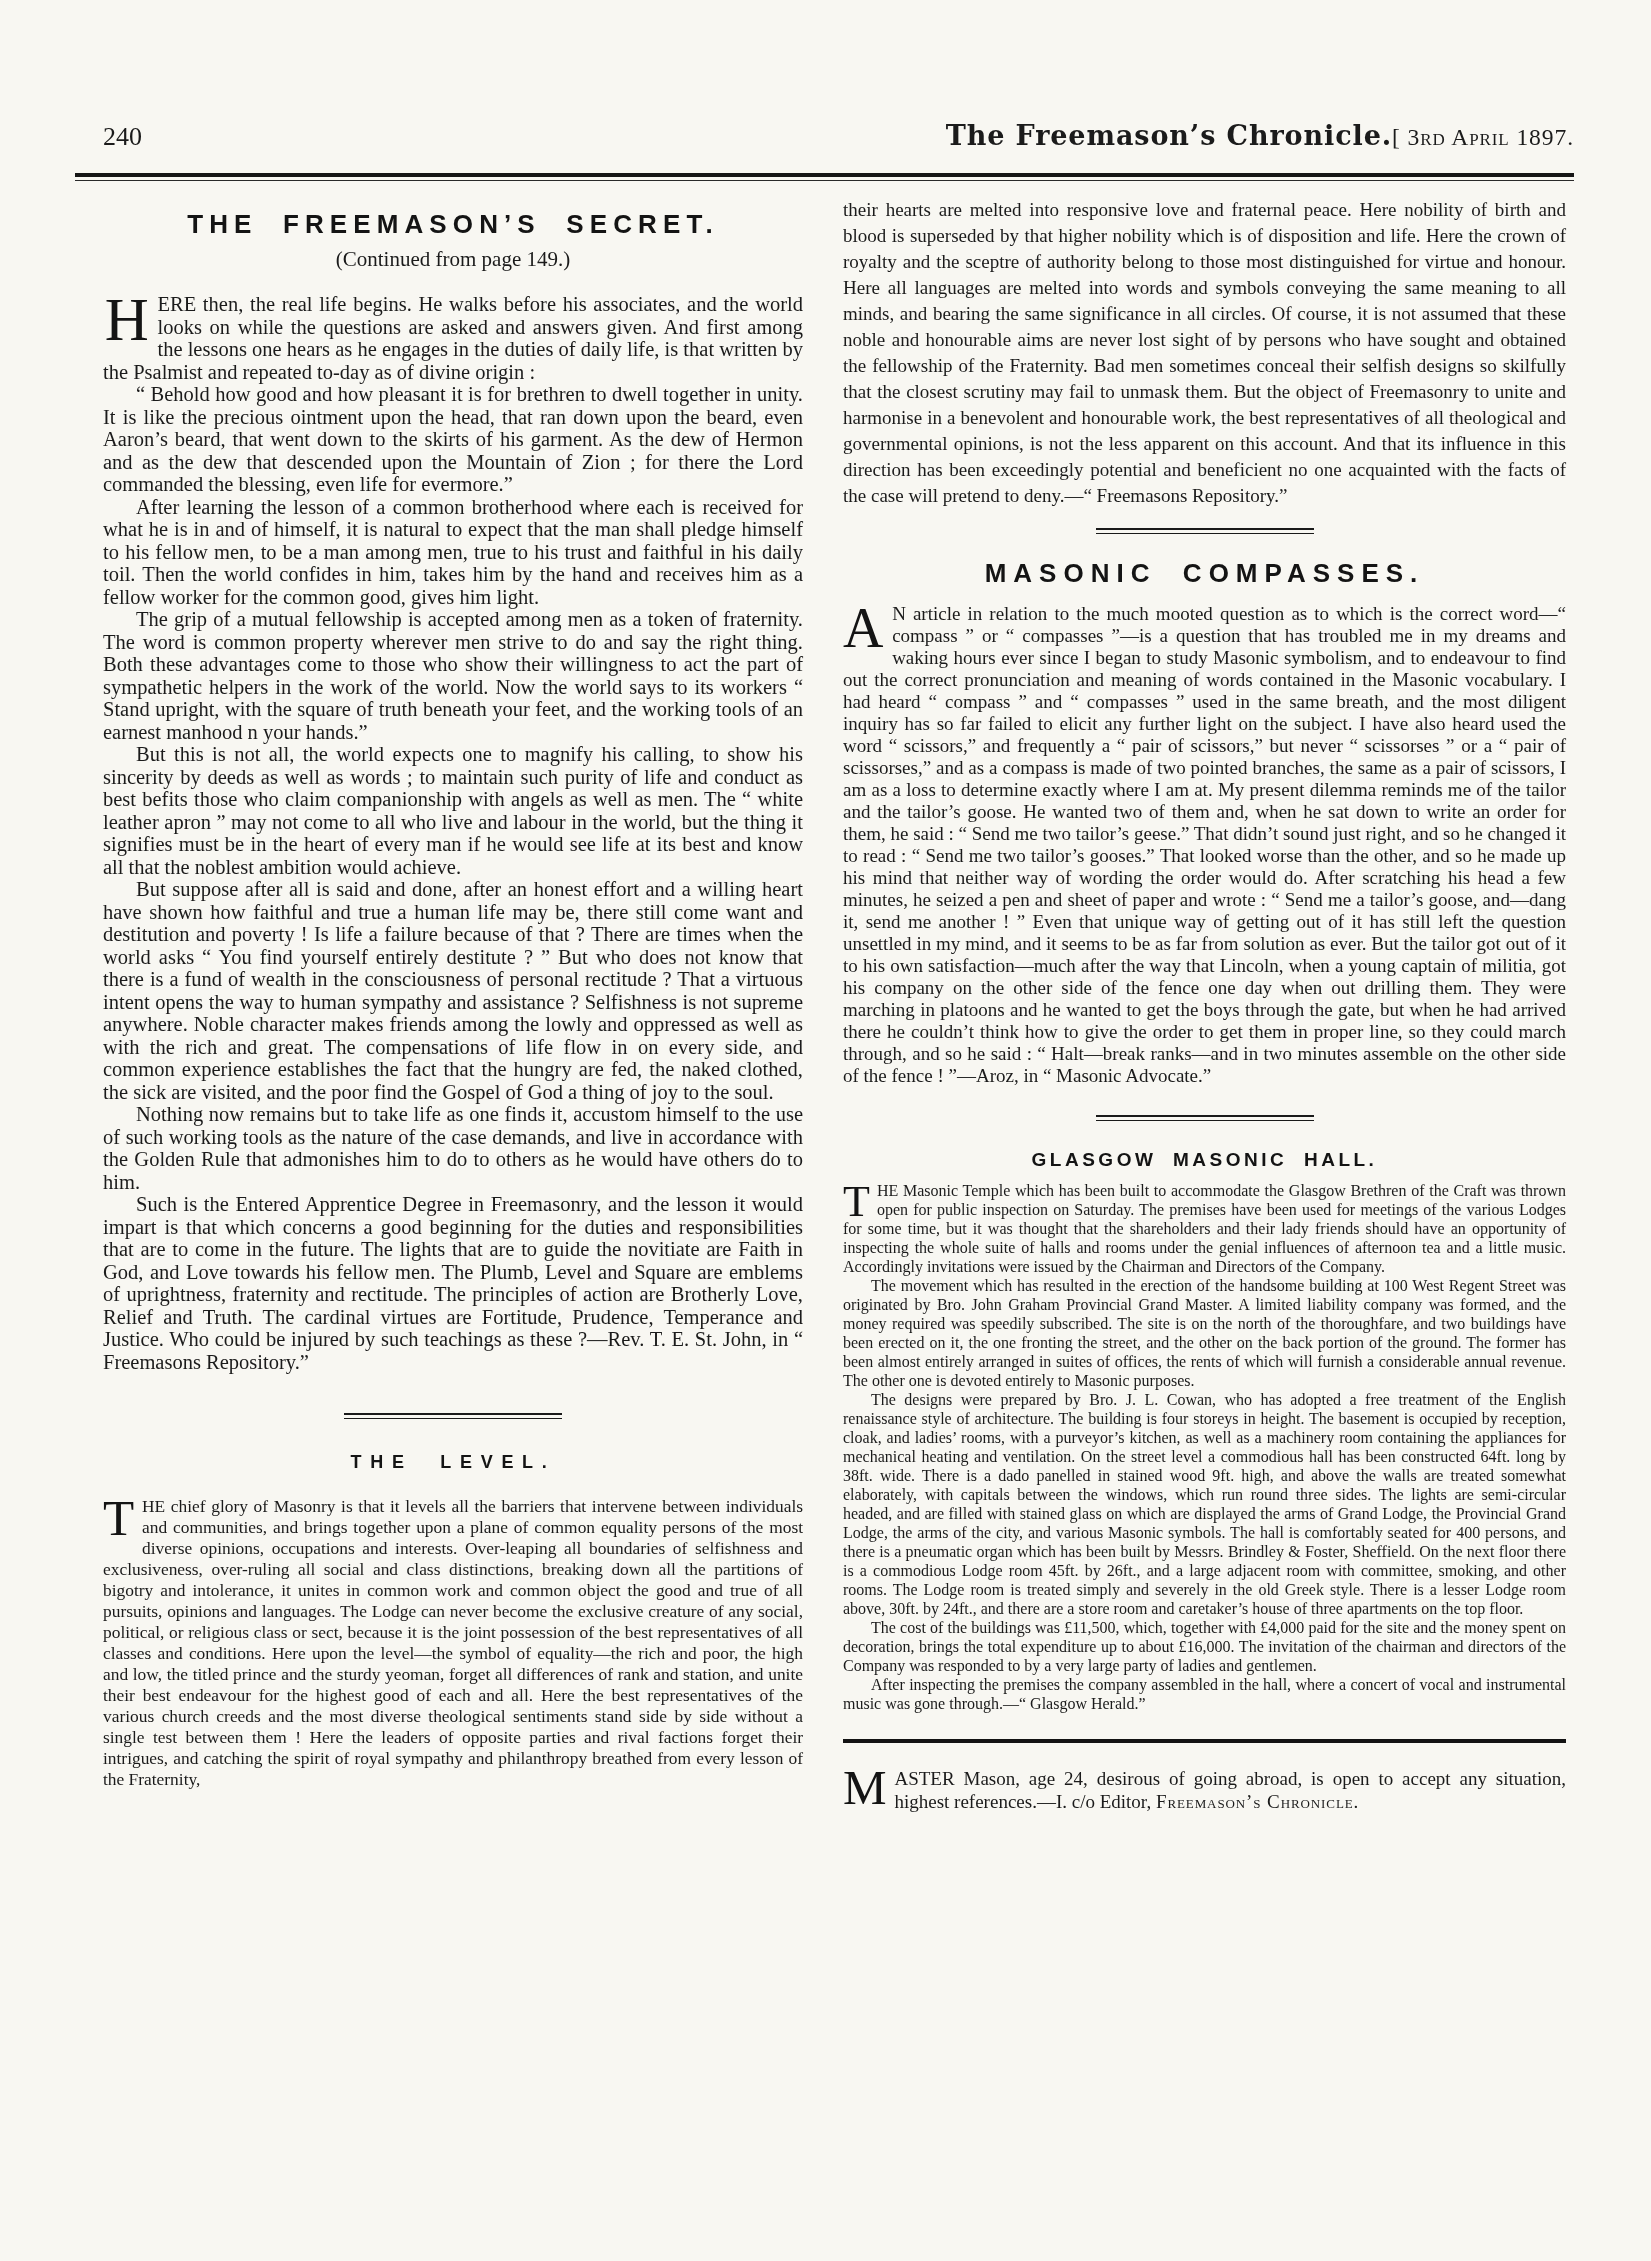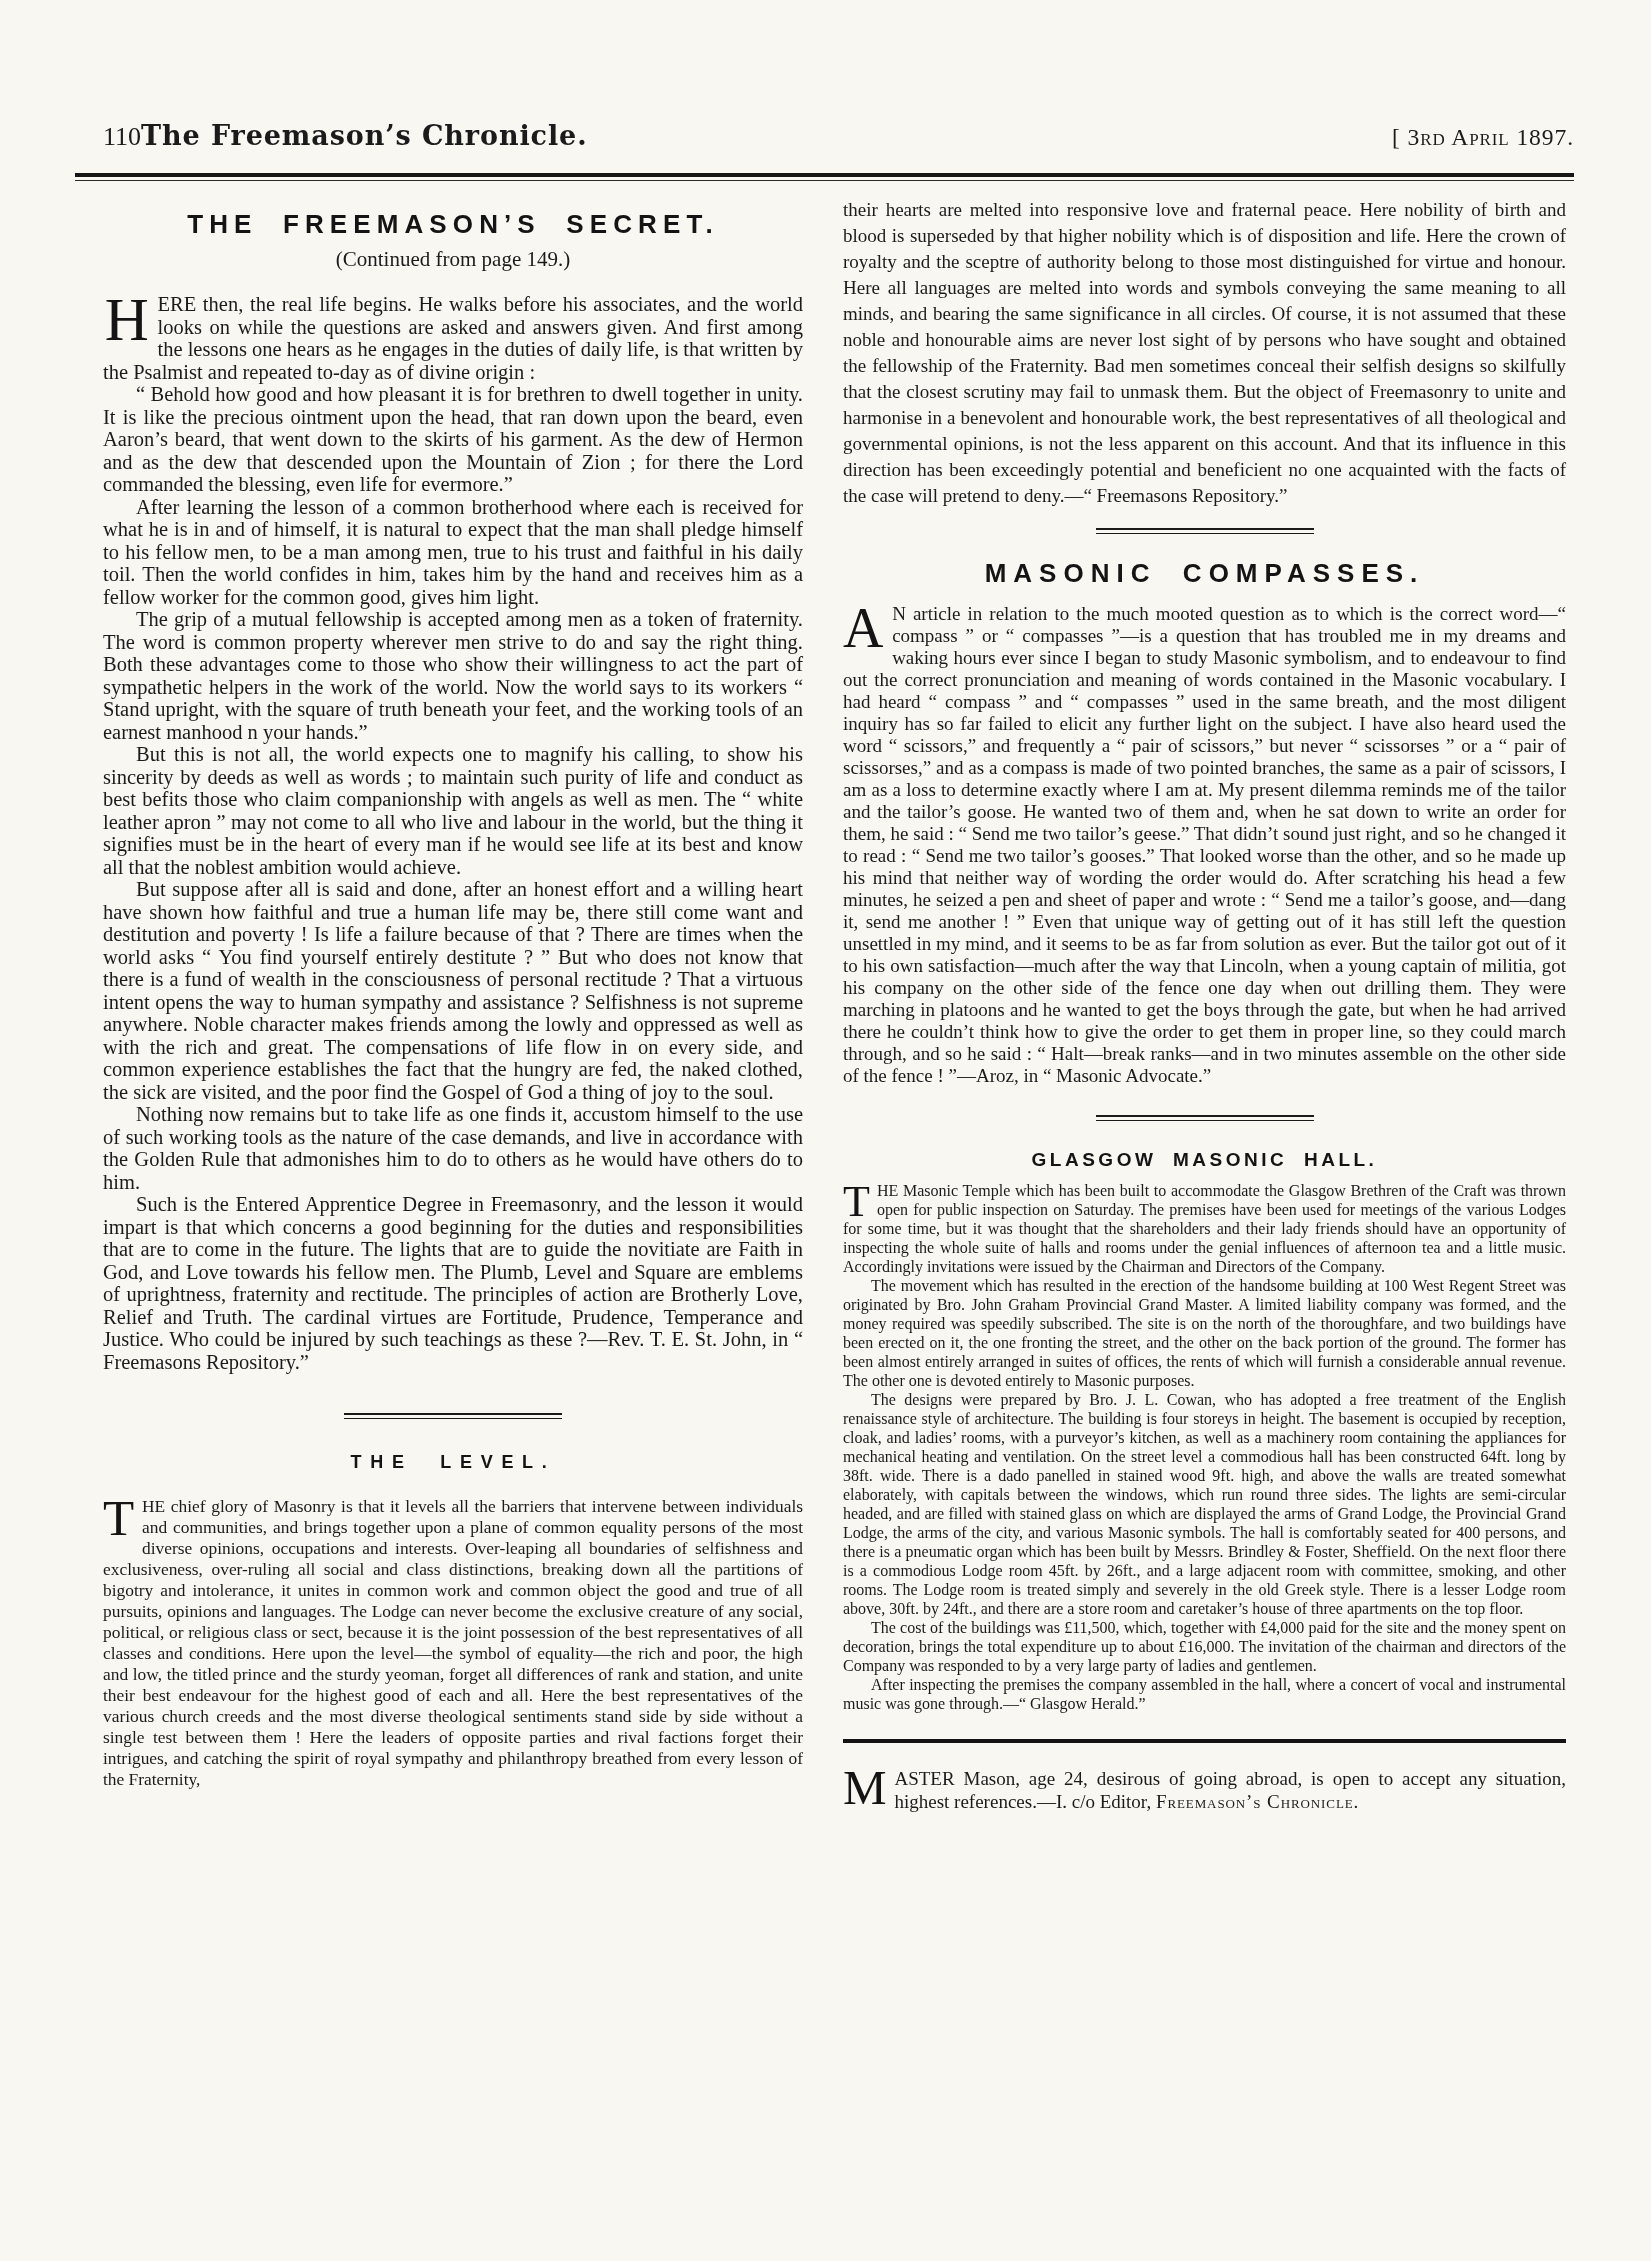--- a/index.html
+++ b/index.html
@@ -3,21 +3,21 @@
 <meta charset="utf-8">
 <style>
   html,body{margin:0;padding:0;background:#dedbd4;}
   .page{
     position:relative;width:1651px;height:2261px;background:#f8f7f2;
     font-family:"Liberation Serif",serif;color:#1b1b1b;overflow:hidden;
   }
   
   .header{position:absolute;top:120px;left:103px;width:1471px;display:flex;align-items:baseline;}
   .pagenum{flex:0 0 auto;font-size:26px;}
-  .papertitle{flex:1;text-align:left;font-family:"DejaVu Serif",serif;font-weight:bold;font-size:27px;letter-spacing:0.9px;}
+  .papertitle{flex:1;text-align:right;font-family:"DejaVu Serif",serif;font-weight:bold;font-size:27px;letter-spacing:0.9px;}
   .issuedate{flex:0 0 auto;font-size:23.6px;font-variant:small-caps;letter-spacing:0.9px;}
   .headrule{position:absolute;top:173px;left:75px;width:1499px;height:2.6px;border-top:4.4px solid #161616;border-bottom:1.7px solid #2a2a2a;}
   
   .columns{position:absolute;top:197px;left:103px;width:1463px;display:flex;gap:40px;align-items:flex-start;}
   .colL{width:700px;}
   .colR{width:723px;}
   
   .hd{text-align:center;font-family:Liberation Sans, sans-serif;font-weight:bold;color:#141414;}
   .h-secret{font-size:26px;letter-spacing:6.1px;word-spacing:12.2px;margin:12.2px 0 7px;}
   .subtitle{text-align:center;font-size:21px;margin:0 0 21px;}
@@ -47,21 +47,21 @@
   .rs-r2{margin:28px auto 28px;}
   .rule-lg{border-top:4.4px solid #131313;margin:26px 0 24.4px;}
   .sc{font-variant:small-caps;letter-spacing:0.9px;}
 </style>
 </head>
 <body>
 
 <div class="page">
 
   <div class="header">
-    <div class="pagenum">110</div>
+    <div class="pagenum">240</div>
     <div class="papertitle">The Freemason’s Chronicle.</div>
     <div class="issuedate">[ 3rd April 1897.</div>
   </div>
   <div class="headrule"></div>
 
   <div class="columns">
 
     <div class="colL">
 
       <div class="a1">

